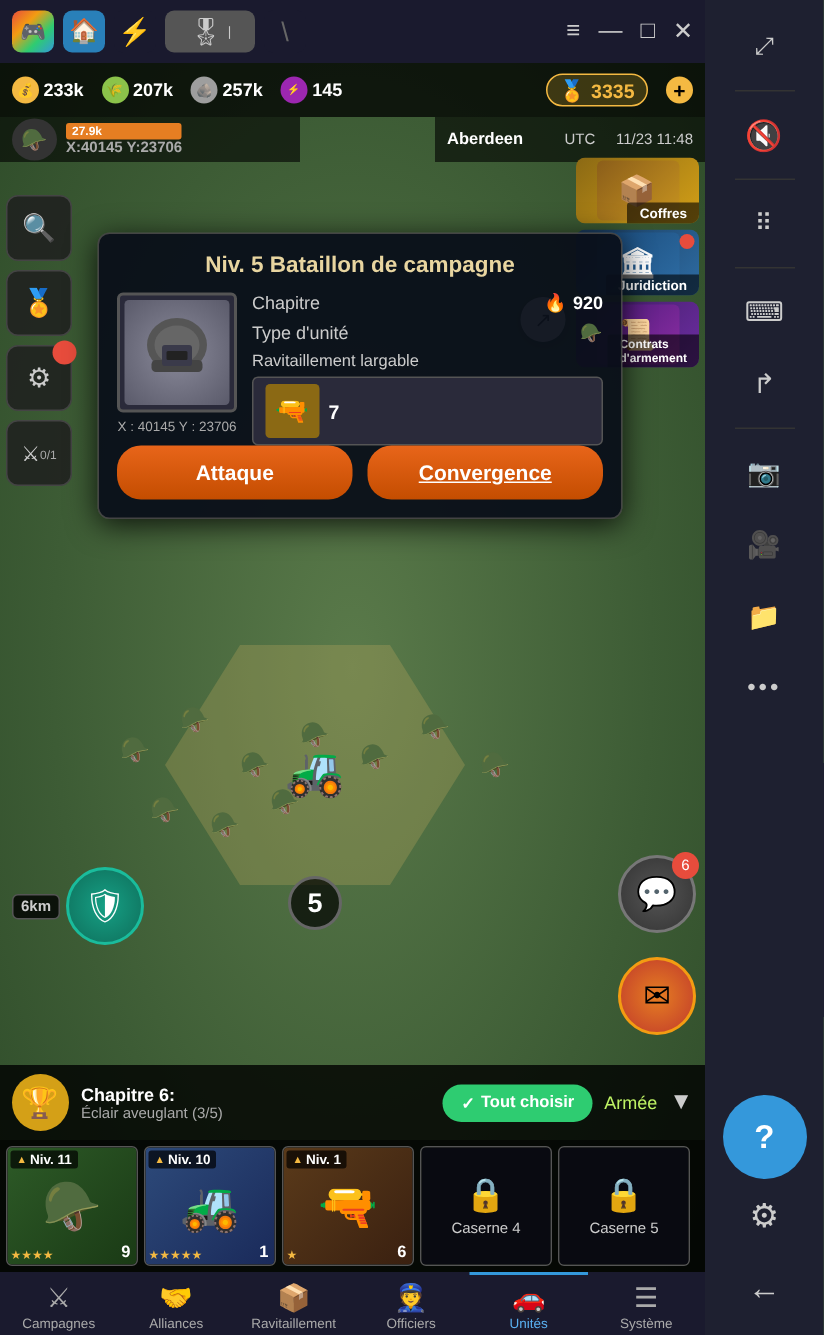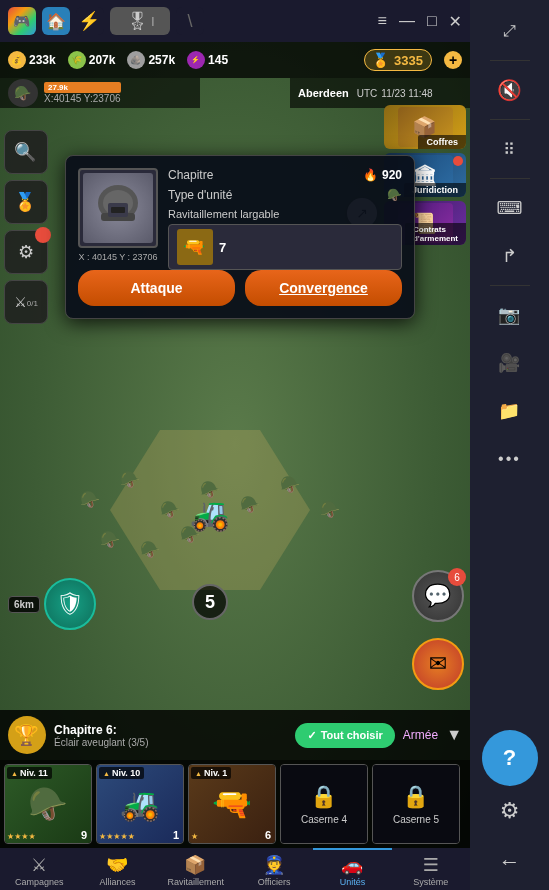--- a/index.html
+++ b/index.html
@@ -113,32 +113,32 @@
       z-index: 99;
     }
     .player-badge {
       background: #e67e22;
       color: #fff;
       font-size: 8px;
       font-weight: bold;
       padding: 1px 4px;
       border-radius: 2px;
     }
-    .player-coords { color: #aaa; font-size: 10px; }
+    .player-coords { color: #aaa; font-size: 10px; font-weight: bold; }
 
     
     .time-location {
       position: absolute;
       top: 78px; right: 0;
       width: 180px;
       height: 30px;
       background: rgba(0,0,0,0.6);
       display: flex;
       align-items: center;
-      justify-content: flex-start;
+      justify-content: space-between;
       padding: 0 8px;
       gap: 4px;
       z-index: 99;
     }
     .location-text { color: #fff; font-size: 11px; font-weight: bold; }
     .time-text { color: #ccc; font-size: 10px; }
 
     
     .left-buttons {
       position: absolute;
@@ -389,21 +389,21 @@
       border: none;
       border-radius: 16px;
       padding: 6px 12px;
       font-size: 11px;
       font-weight: bold;
       cursor: pointer;
       display: flex; align-items: center; gap: 4px;
     }
     .chapter-armee {
       background: transparent;
-      color: #f0abfc;
+      color: #bef264;
       border: none;
       font-size: 12px;
       cursor: pointer;
     }
     .dropdown-arrow { color: #ccc; font-size: 16px; cursor: pointer; }
 
     
     .unit-cards-row {
       position: absolute;
       bottom: 42px; left: 0;
@@ -643,20 +643,21 @@
       <span style="font-size:14px;">⚔</span>
       <span style="font-size:8px; color:#aaa; margin-top:2px;">0/1</span>
     </div>
   </div>
 
   <div class="share-btn">
     <span style="font-size:14px; color:#333;">↗</span>
   </div>
 
   <div class="unit-popup">
+    <div class="popup-title">Niv. 5 Bataillon de campagne</div>
     <div class="popup-body">
       <div>
         <div class="unit-avatar">
           <div class="avatar-inner">
 
             <svg width="50" height="55" viewBox="0 0 50 55">
               <ellipse cx="25" cy="22" rx="20" ry="18" fill="#555"></ellipse>
               <rect x="8" y="32" width="34" height="8" rx="3" fill="#444"></rect>
               <ellipse cx="25" cy="22" rx="15" ry="13" fill="#666"></ellipse>
               <rect x="15" y="22" width="20" height="14" rx="2" fill="#3a3a4a"></rect>

